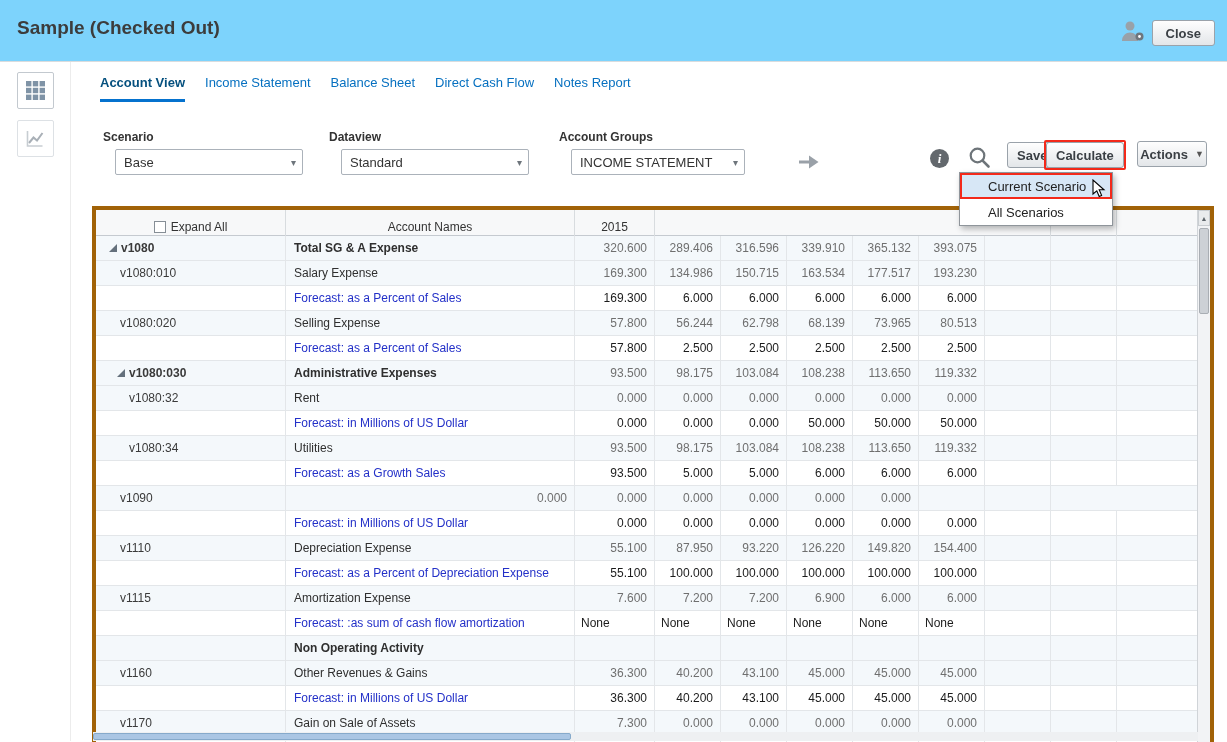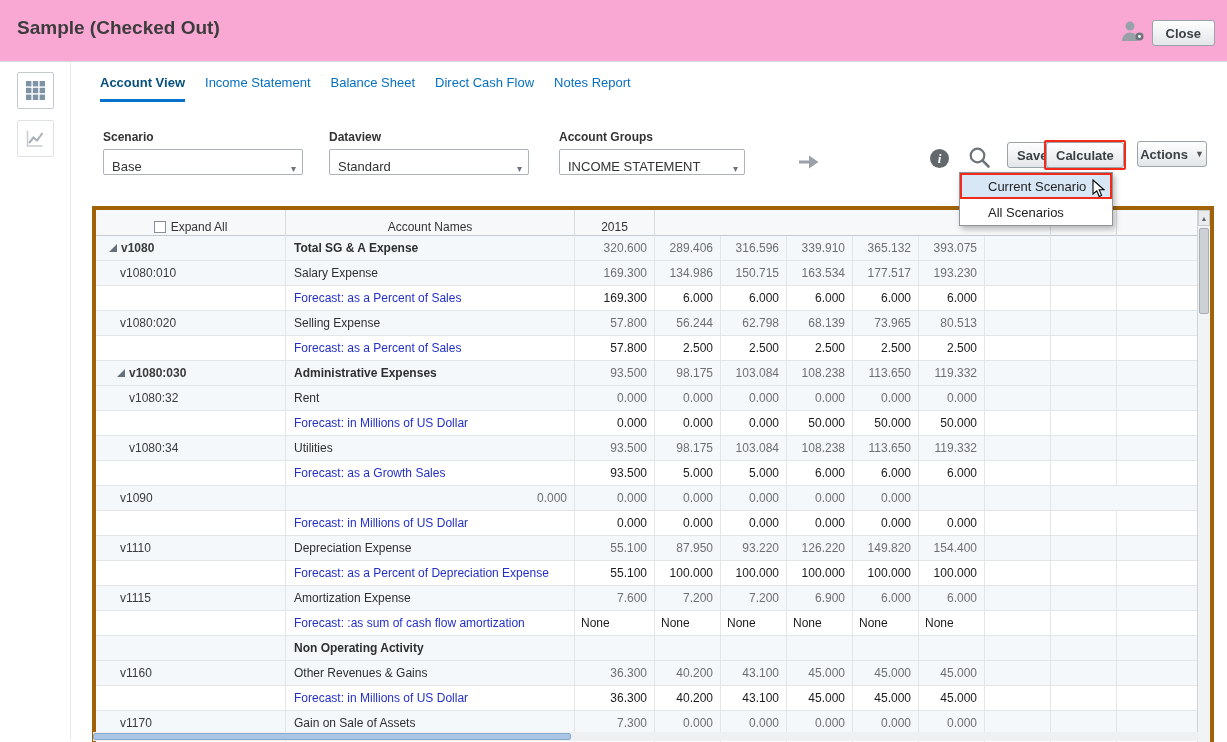--- a/index.html
+++ b/index.html
@@ -2,21 +2,21 @@
 <html style="--accent-blue: #0572ce; --link-blue: #2330c8; --year-link-blue: #0563c1; --highlight-red: #f3291a; --menu-highlight: #d7e7f6; --row-tint: #f4f8fb;"><head>
 <meta charset="utf-8">
 <style>
   * { box-sizing: border-box; margin: 0; padding: 0; }
   html,body { background:#fff; }
   .page {
     position: relative; width: 1227px; height: 742px; overflow: hidden;
     background: #fff; font-family: "Liberation Sans", sans-serif; color:#333;
   }
   
-  .app-header { position:relative; height:62px; border-bottom:1px solid #d9dcde; background:#f9a8d4; }
+  .app-header { position:relative; height:62px; border-bottom:1px solid #d9dcde; background:#7dd3fc; }
   .app-title { position:absolute; left:17px; top:17px; font-size:19px; font-weight:bold; color:#3c3c3c; }
   .user-icon { position:absolute; right:82px; top:20px; }
   .btn {
     height:26px; padding:0 9px; font-family:"Liberation Sans",sans-serif;
     font-size:13px; font-weight:bold; color:#3a3f44;
     background:linear-gradient(#fefefe,#e3e6e9); border:1px solid #9aa2aa; border-radius:3px;
     cursor:default;
   }
   .close-btn { position:absolute; right:12px; top:20px; padding:0 13px; }
   
@@ -28,21 +28,21 @@
   
   .tabbar { display:flex; gap:20px; padding-left:29px; margin-top:13px; height:27px; }
   .tab { font-size:13px; color:#0670c0; padding-bottom:7px; white-space:nowrap; }
   .tab.active { font-weight:bold; color:#05507e; border-bottom:3px solid var(--accent-blue,#0572ce); }
   
   .filterbar { position:relative; height:90px; margin-top:28px; }
   .fgroup { position:absolute; top:0; }
   .fgroup label { display:block; font-size:12px; font-weight:bold; color:#333; margin-bottom:5px; }
   .select {
     height:26px; border:1px solid #abb2ba; border-radius:2px; background:#fff;
-    display:flex; align-items:flex-end; padding:0 6px 0 8px;
+    display:flex; align-items:center; padding:0 6px 0 8px;margin-left:12px;
   }
   .sel-val { flex:1; font-size:13px; color:#333; white-space:nowrap; overflow:hidden; }
   .chev { font-size:10px; color:#6e757c; margin-left:4px; }
   .go-arrow { position:absolute; left:726px; top:24px; }
   .info-icon { position:absolute; left:858px; top:18px; }
   .search-icon { position:absolute; left:897px; top:16px; }
   .save-btn { position:absolute; left:936px; top:12px; }
   .red-box { position:absolute; left:973px; top:10px; display:inline-block; border:2px solid var(--highlight-red,#f3291a); border-radius:2px; }
   .actions-btn { position:absolute; left:1066px; top:11px; padding:0 10px; display:flex; align-items:center; gap:7px; width:70px; justify-content:center; }
   .chev2 { font-size:9px; color:#555; }

